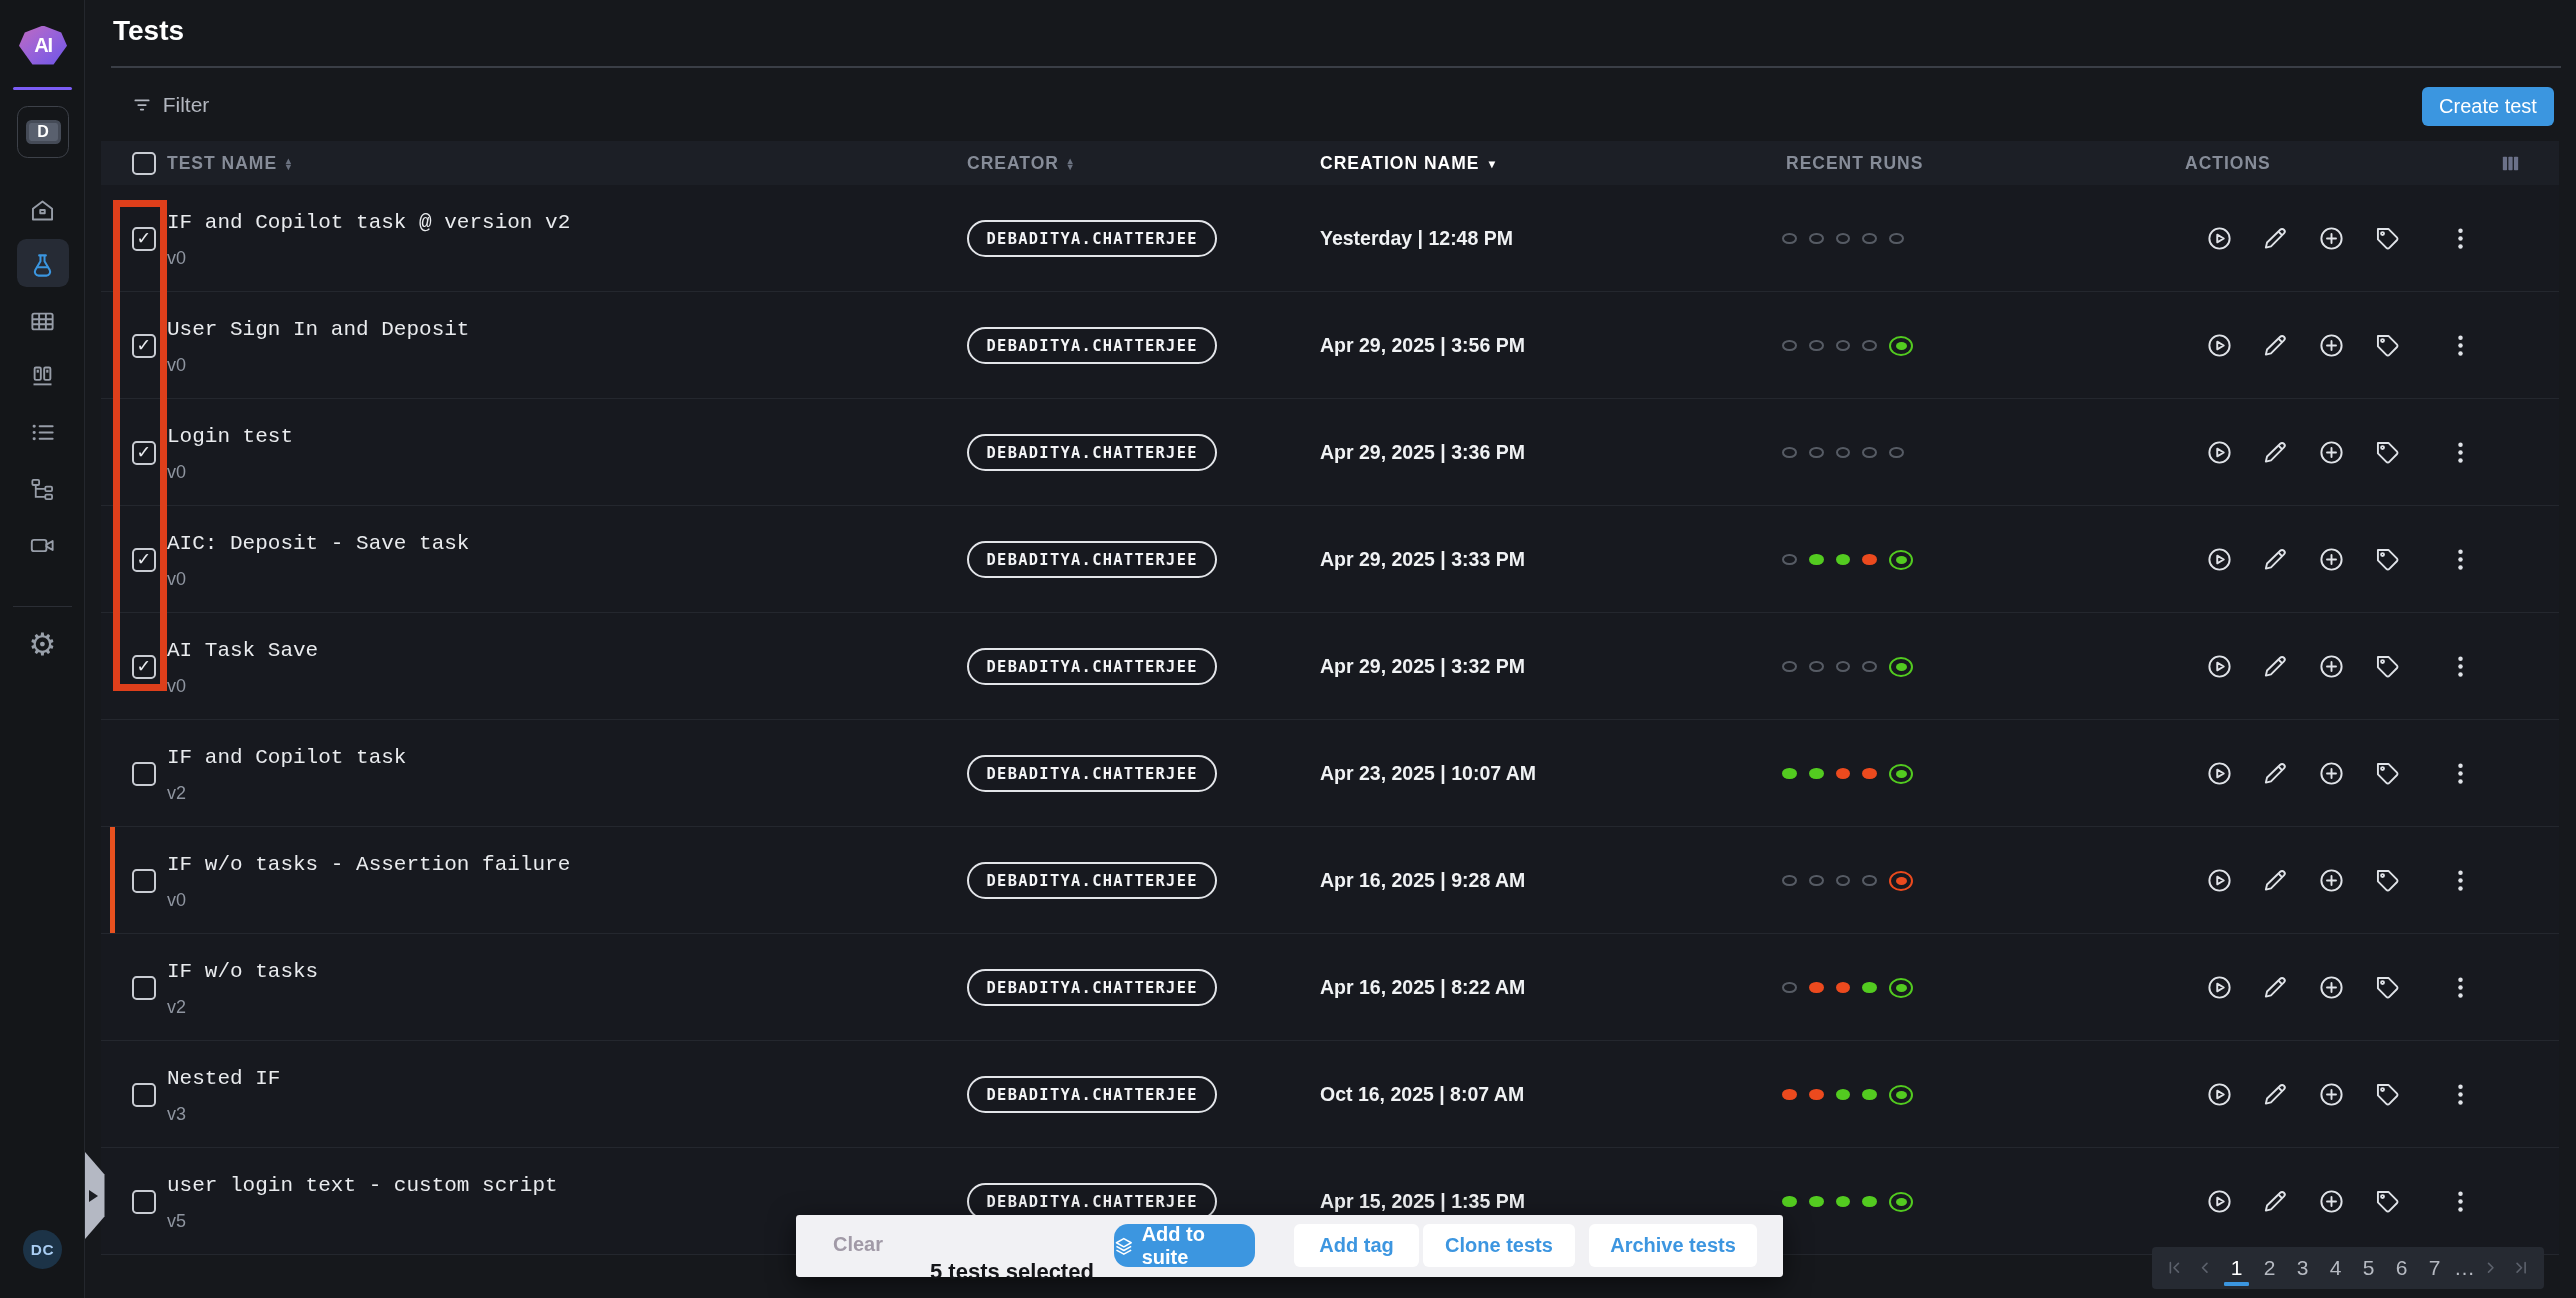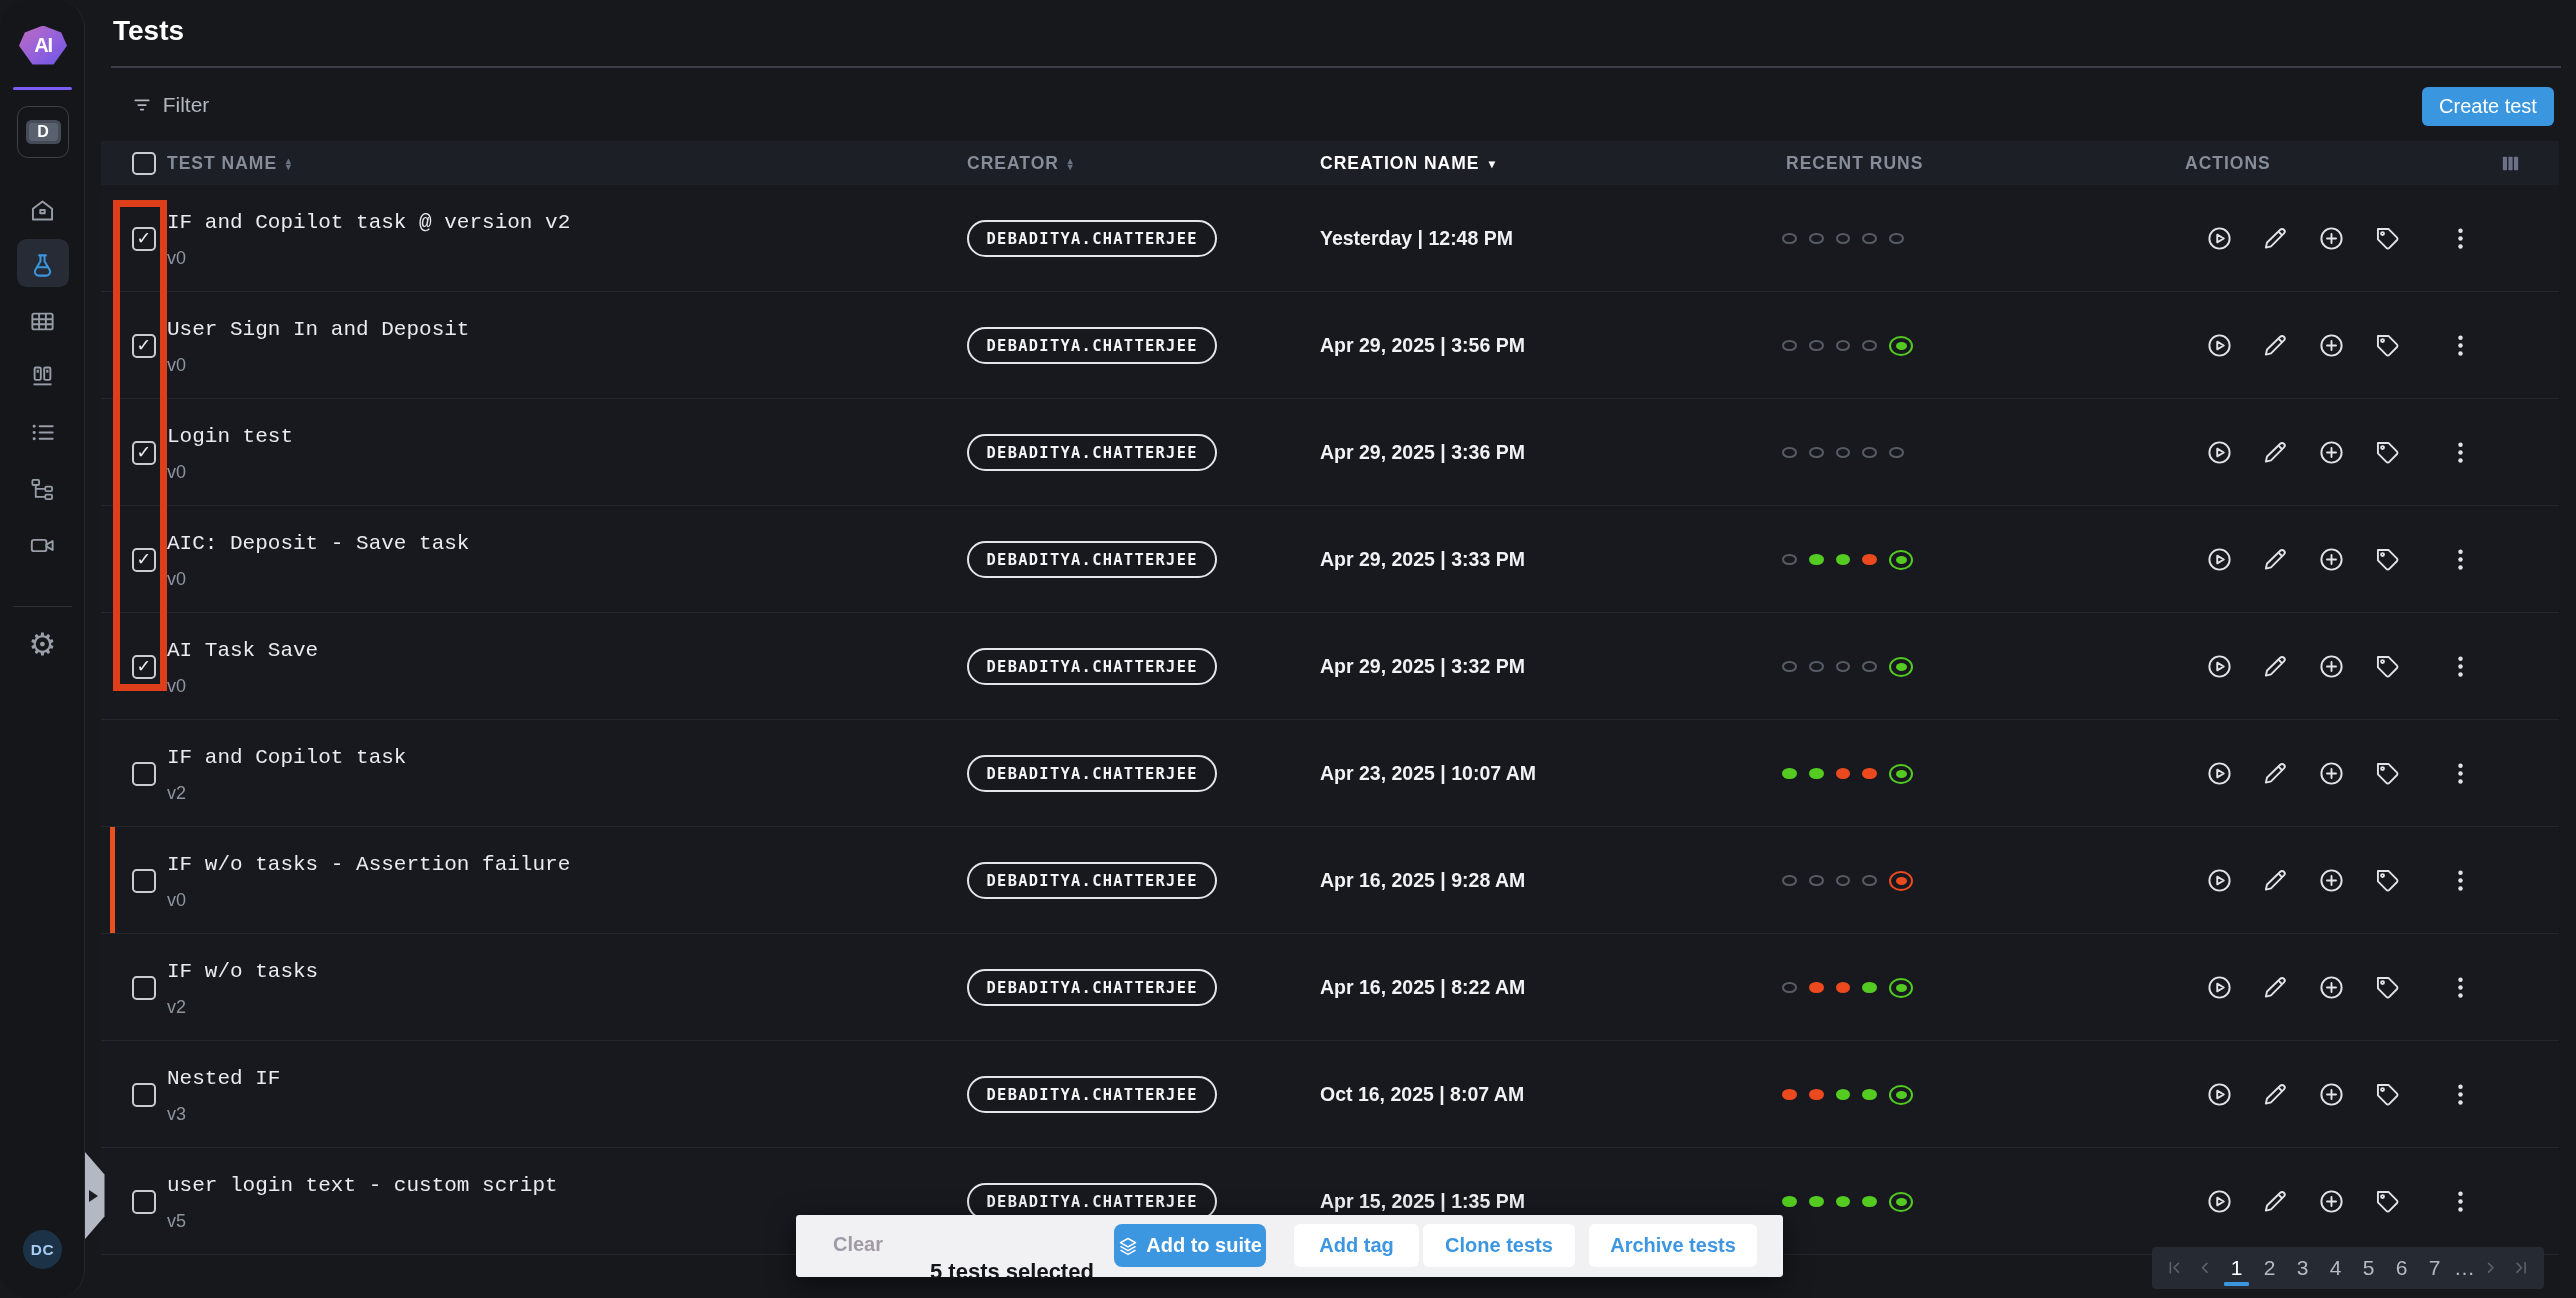--- a/index.html
+++ b/index.html
@@ -2,21 +2,21 @@
 <html style="font-size:10.7px"><head>
 <meta charset="utf-8">
 <style>
   * { margin:0; padding:0; box-sizing:border-box; }
   html,body { width:2576px; height:1298px; overflow:hidden; background:#131519;
               font-family:"Liberation Sans", sans-serif; }
   .root { position:relative; width:2576px; height:1298px; background:#16181c; }
 
   
   .sidebar { position:absolute; left:0; top:0; width:85px; height:1298px;
-             background:#141619; border-right:1.3px solid #24272d; z-index:5;border-radius:28px; }
+             background:#141619; border-right:1.3px solid #24272d; z-index:5; }
   .logo { position:absolute; left:19px; top:25.5px; width:48px; height:39px;
           background:linear-gradient(140deg,#c06ac0 0%,#9a63d8 45%,#6d55e8 100%);
           clip-path:polygon(50% 0%,88% 18%,100% 52%,72% 100%,28% 100%,0% 52%,12% 18%);
           display:flex; align-items:center; justify-content:center;
           color:#fff; font-weight:700; font-size:20px; letter-spacing:-1.3px; }
   .logo-underline { position:absolute; left:13.4px; top:87px; width:59px; height:3.4px;
           background:#7b5cf5; border-radius:2px; }
   .ws-box { position:absolute; left:17px; top:106px; width:52px; height:52px;
           border:1.3px solid #3d4149; border-radius:10.7px; display:flex;
           align-items:center; justify-content:center; }
@@ -99,22 +99,22 @@
   
   .anno-box { position:absolute; left:113px; top:200px; width:54px; height:491px;
           border:7.4px solid #de3f1b; z-index:20; pointer-events:none; }
 
   
   .selbar { position:absolute; left:796px; top:1215px; width:987px; height:62px;
           background:#f1f1f4; border-radius:3.4px; z-index:30;
           box-shadow:0 6.7px 27px rgba(0,0,0,.55); }
   .sel-clear { position:absolute; left:37px; top:18px; font-size:20px; font-weight:700; color:#a19aa7; }
   .sel-count { position:absolute; left:134px; top:16px; font-size:22px; font-weight:700; color:#141519;margin-top:28px; }
-  .sel-suite { position:absolute; left:318px; top:9.4px; width:152px; height:43px; background:#3c96e0;
-          border-radius:8px; color:#fff; font-size:20px; font-weight:600; display:flex;
+  .sel-suite { position:absolute; left:318px; top:9.4px; width:141px; height:43px; background:#3c96e0;
+          border-radius:14px; color:#fff; font-size:20px; font-weight:600; display:flex;
           align-items:center; justify-content:center; gap:8px; }
   .sel-suite svg { width:20px; height:20px; }
   .sel-card { position:absolute; top:9.4px; height:43px; background:#fff; border-radius:6px;
           color:#3d96e0; font-size:20px; font-weight:600; display:flex; align-items:center;
           justify-content:center; }
   .sel-addtag { left:498px; width:125px; }
   .sel-clone { left:627px; width:152px; }
   .sel-archive { left:793px; width:168px; }
 
   

